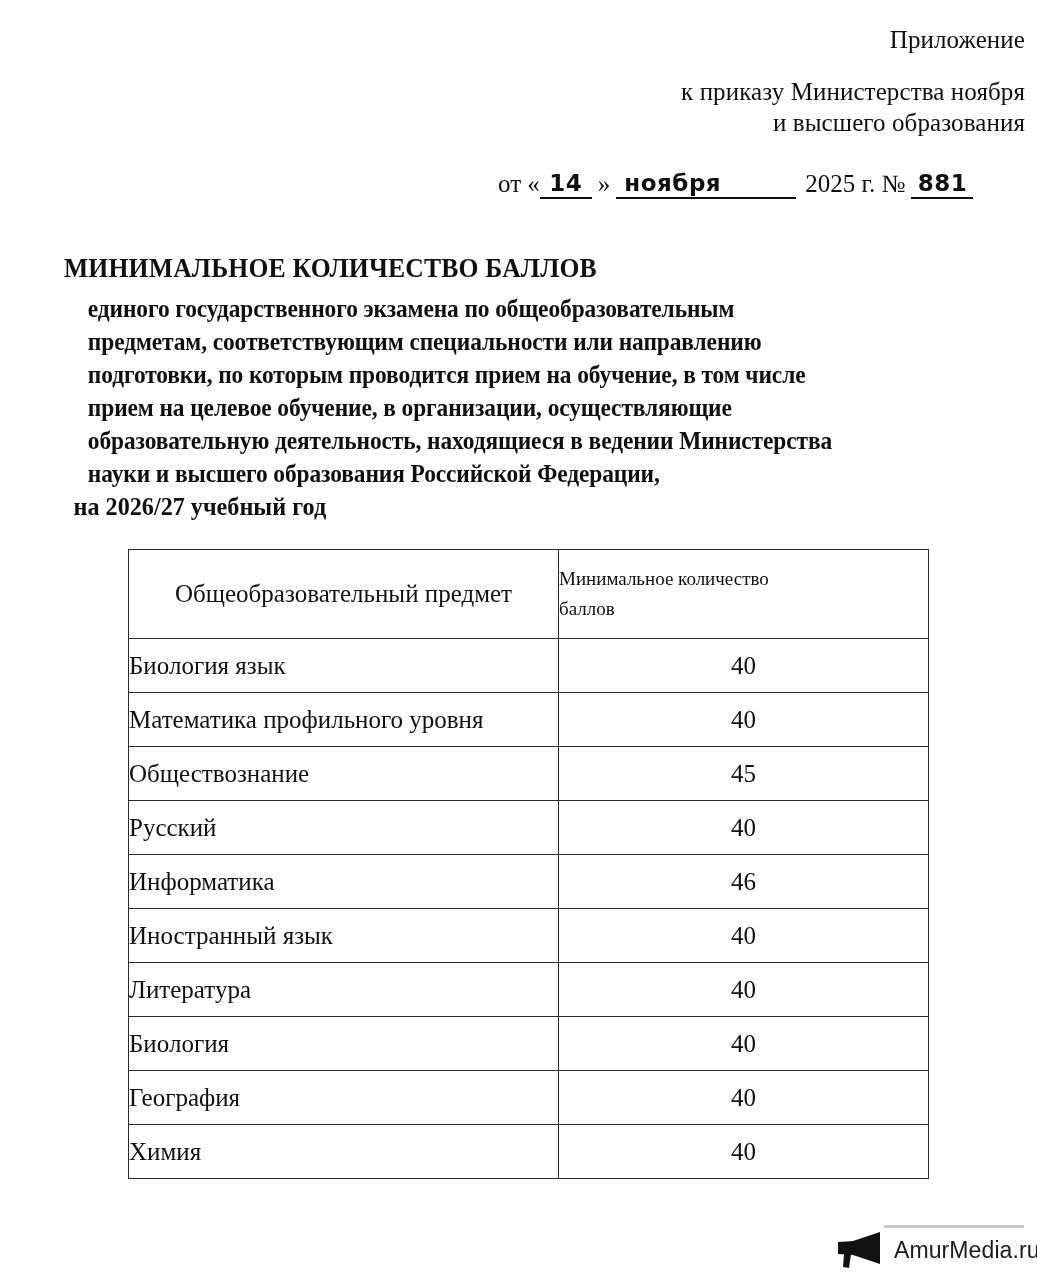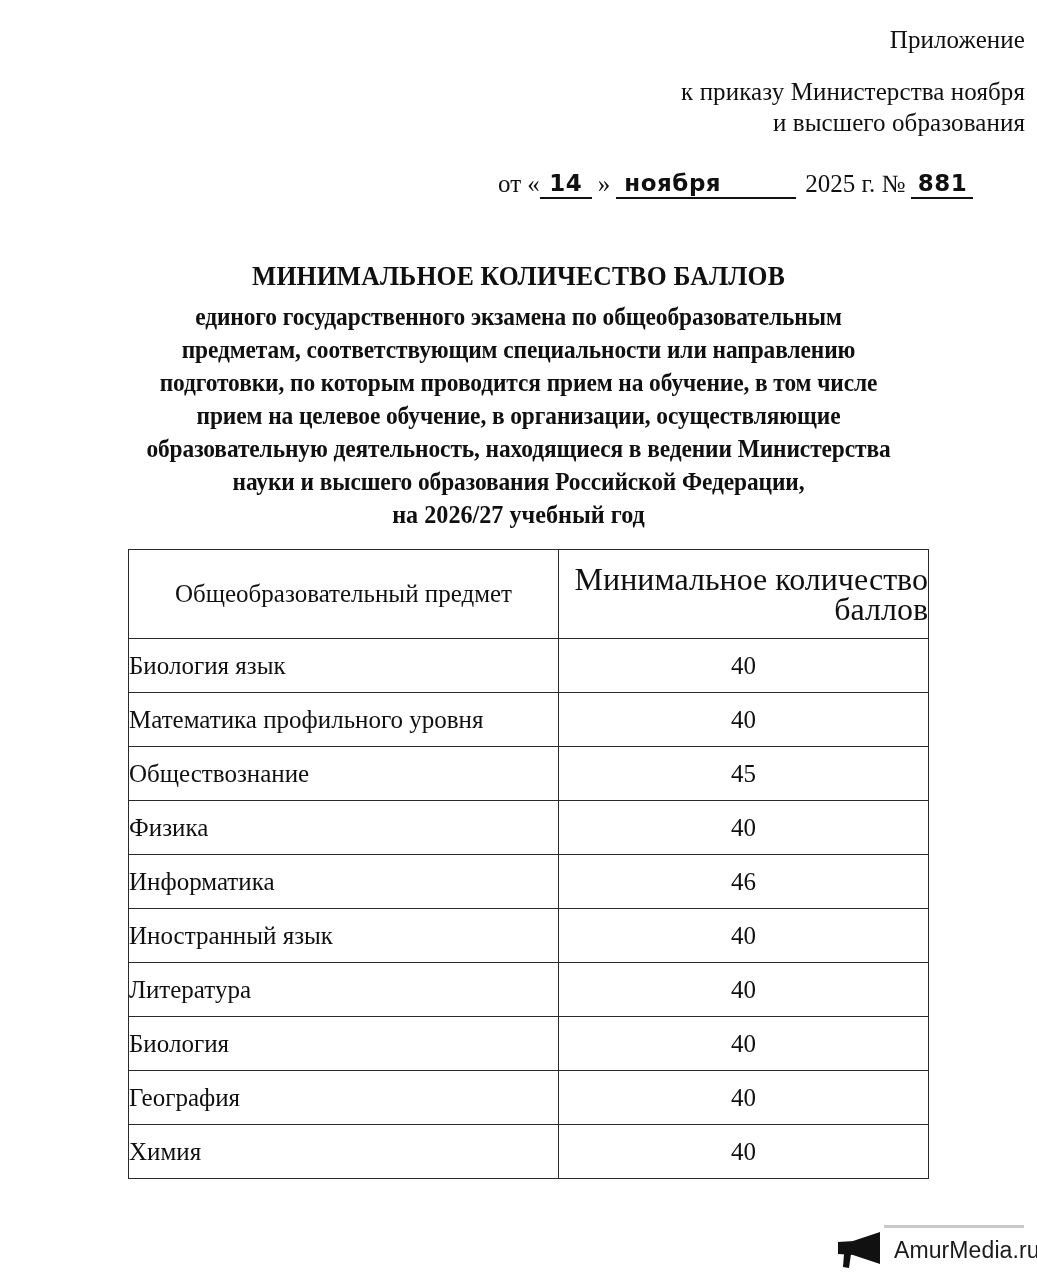--- a/index.html
+++ b/index.html
@@ -65,22 +65,21 @@
   .hw-num { min-width: 54px; text-align: center; }
   .gap-sm { display: inline-block; width: 6px; }
   .gap-md { display: inline-block; width: 9px; }
 
   
   .title-block {
     position: absolute;
     left: 40px;
     top: 252px;
     width: 957px;
-    text-align: center;
-    margin-top: 8px;
+    text-align: left;
   }
   .title-main {
     font-weight: bold;
     font-size: 27px;
     line-height: 33px;
     letter-spacing: 0.2px;
     transform: scaleX(0.95);
     transform-origin: center;
   }
   .title-sub {
@@ -120,23 +119,23 @@
   .th-subject {
     height: 88px;
     font-size: 25px;
     font-weight: normal;
     text-align: center;
     padding-left: 22px;
     line-height: 30px;
   }
   .th-score {
     height: 88px;
-    font-size: 32px;
+    font-size: 19px;
     font-weight: normal;
-    text-align: right;
+    text-align: left;
     line-height: 30px;
     padding: 0 20px;
   }
   .td-subject {
     height: 53px;
     font-size: 25px;
     text-align: left;
     padding-left: 12px;
     line-height: 28px;
   }
@@ -229,21 +228,21 @@
     </tr>
     <tr>
       <td class="td-subject">Математика профильного уровня</td>
       <td class="td-score">40</td>
     </tr>
     <tr>
       <td class="td-subject">Обществознание</td>
       <td class="td-score">45</td>
     </tr>
     <tr>
-      <td class="td-subject">Физика</td>
+      <td class="td-subject">Русский</td>
       <td class="td-score">40</td>
     </tr>
     <tr>
       <td class="td-subject">Информатика</td>
       <td class="td-score">46</td>
     </tr>
     <tr>
       <td class="td-subject">Иностранный язык</td>
       <td class="td-score">40</td>
     </tr>

